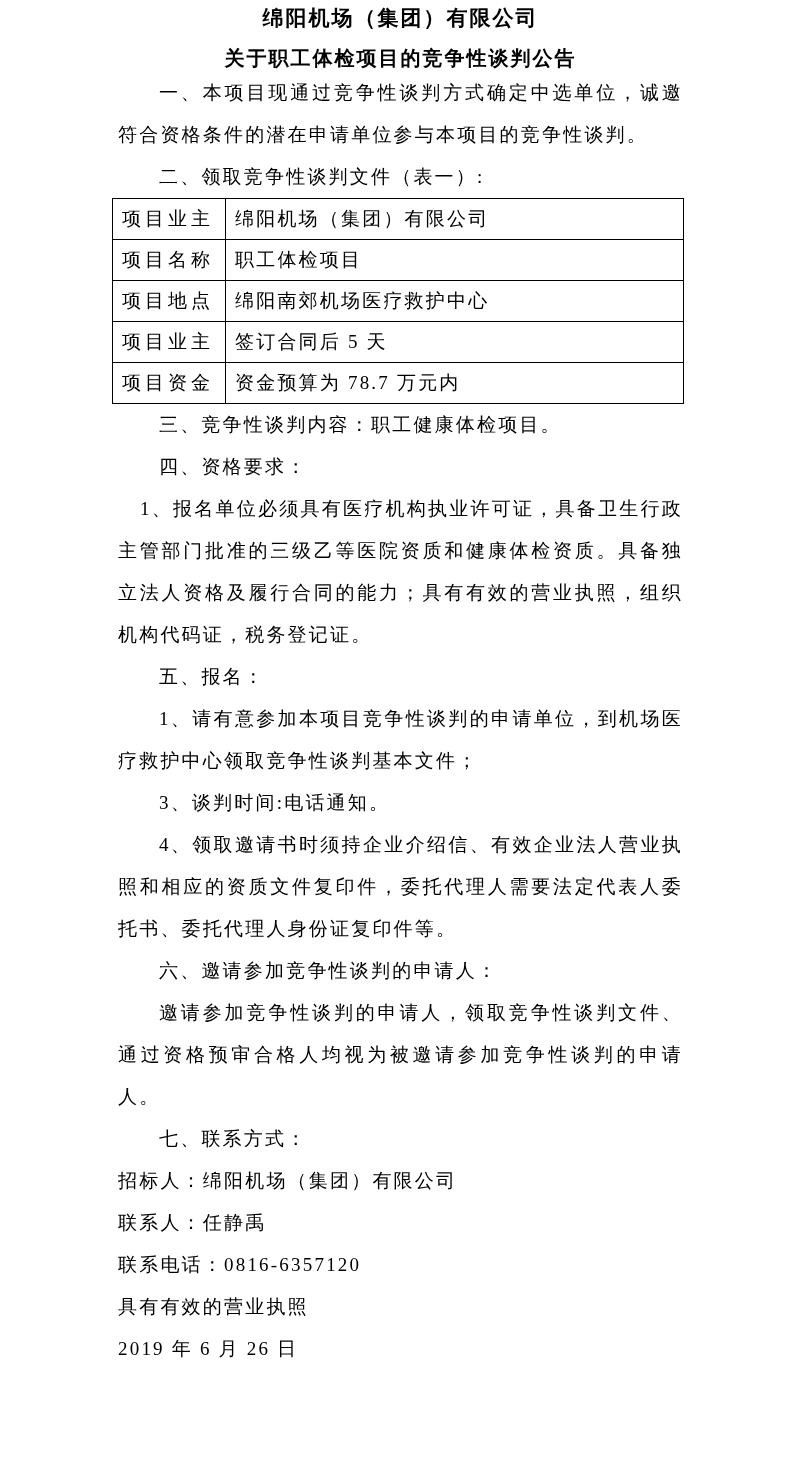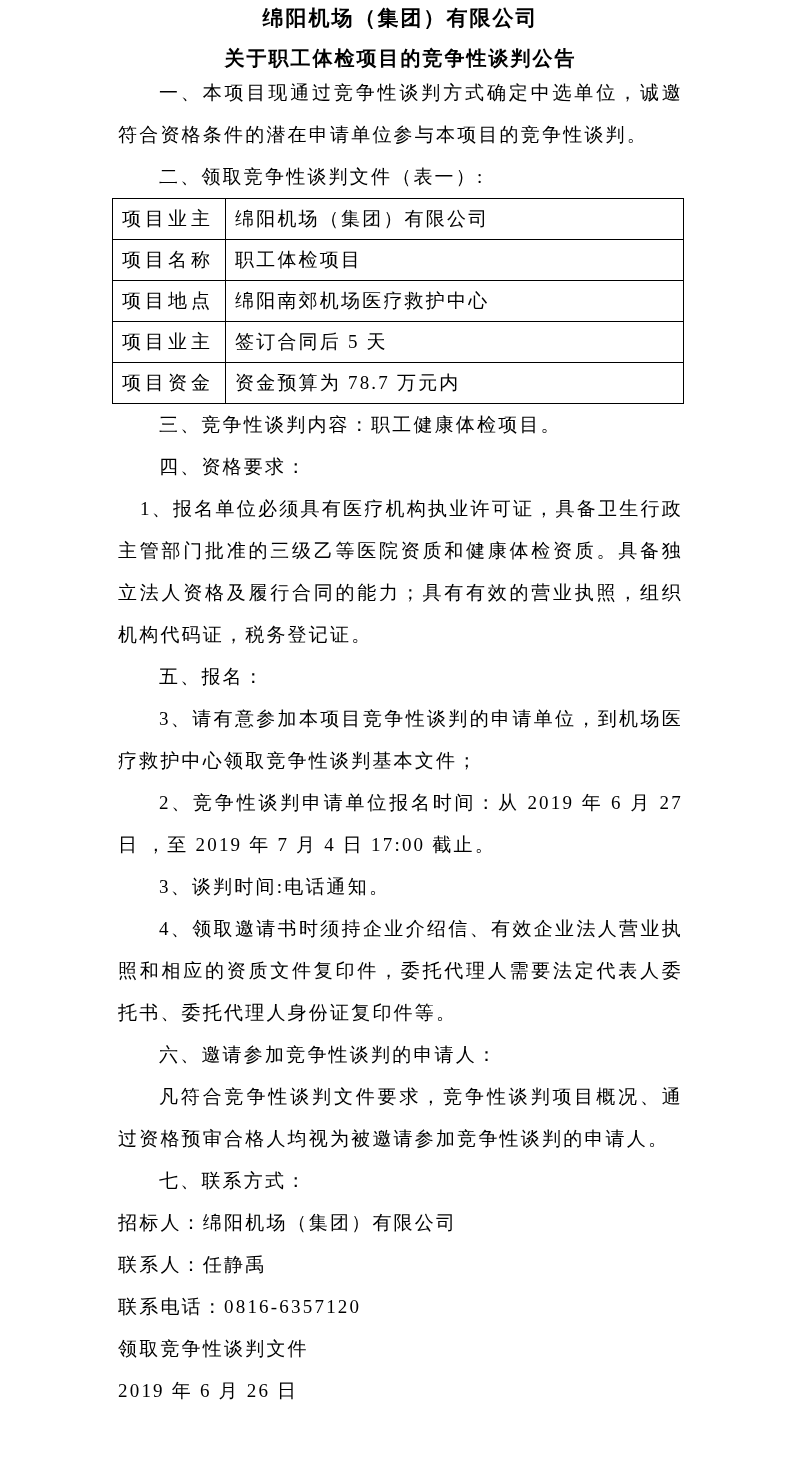--- a/index.html
+++ b/index.html
@@ -90,29 +90,28 @@
       </tr>
     </tbody>
   </table>
 
   <p class="body indent2">三、竞争性谈判内容：职工健康体检项目。</p>
 
   <p class="body indent2">四、资格要求：</p>
   <p class="body indent1">1、报名单位必须具有医疗机构执业许可证，具备卫生行政主管部门批准的三级乙等医院资质和健康体检资质。具备独立法人资格及履行合同的能力；具有有效的营业执照，组织机构代码证，税务登记证。</p>
 
   <p class="body indent2">五、报名：</p>
-  <p class="body indent2">3、请有意参加本项目竞争性谈判的申请单位，到机场医疗救护中心领取竞争性谈判基本文件；</p>
-  <p class="body indent2 tight">2、竞争性谈判申请单位报名时间：从 2019 年 6 月 27 日 ，至 2019 年 7 月 4 日 17:00 截止。</p>
+  <p class="body indent2">1、请有意参加本项目竞争性谈判的申请单位，到机场医疗救护中心领取竞争性谈判基本文件；</p>
   <p class="body indent2 tighter">3、谈判时间:电话通知。</p>
   <p class="body indent2 mt4">4、领取邀请书时须持企业介绍信、有效企业法人营业执照和相应的资质文件复印件，委托代理人需要法定代表人委托书、委托代理人身份证复印件等。</p>
 
   <p class="body indent2">六、邀请参加竞争性谈判的申请人：</p>
-  <p class="body indent2">凡符合竞争性谈判文件要求，竞争性谈判项目概况、通过资格预审合格人均视为被邀请参加竞争性谈判的申请人。</p>
+  <p class="body indent2">邀请参加竞争性谈判的申请人，领取竞争性谈判文件、通过资格预审合格人均视为被邀请参加竞争性谈判的申请人。</p>
 
   <p class="body indent2">七、联系方式：</p>
   <p class="body">招标人：绵阳机场（集团）有限公司</p>
   <p class="body">联系人：任静禹</p>
   <p class="body">联系电话：0816-6357120</p>
 
-  <p class="body sign">领取竞争性谈判文件</p>
+  <p class="body sign">具有有效的营业执照</p>
   <p class="body date">2019 年 6 月 26 日</p>
 
 </div>
 
 </body></html>

